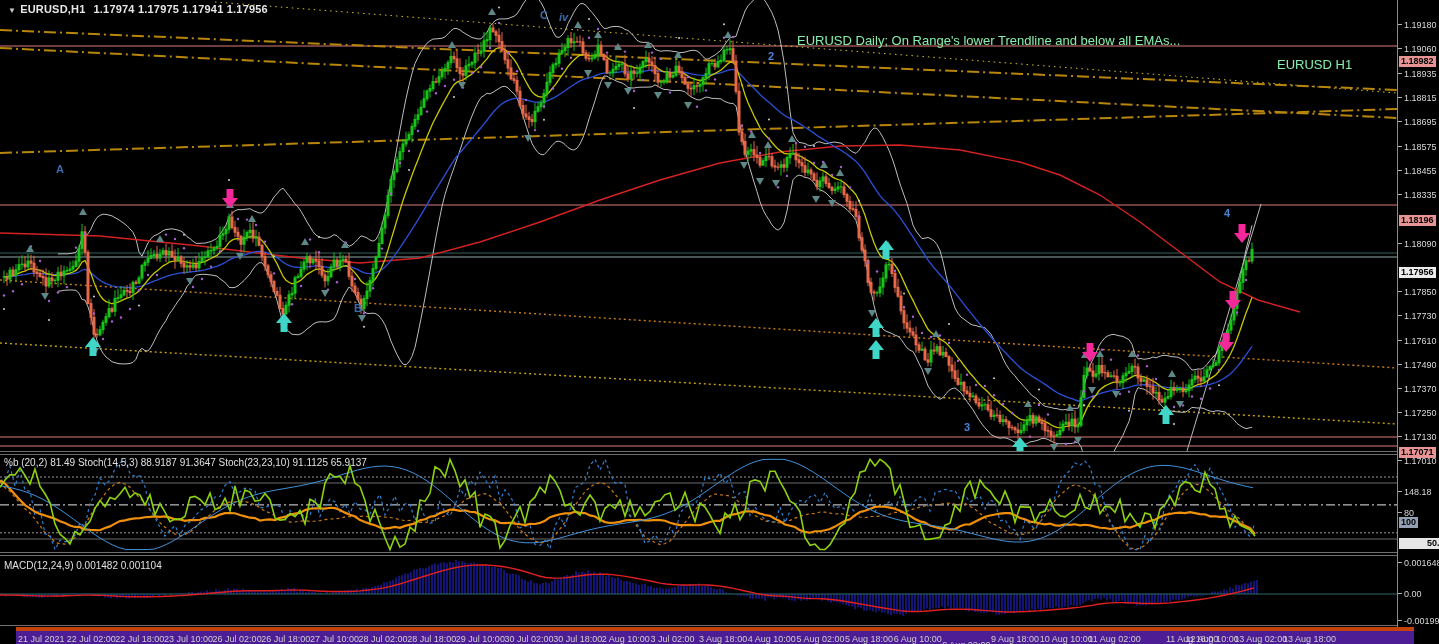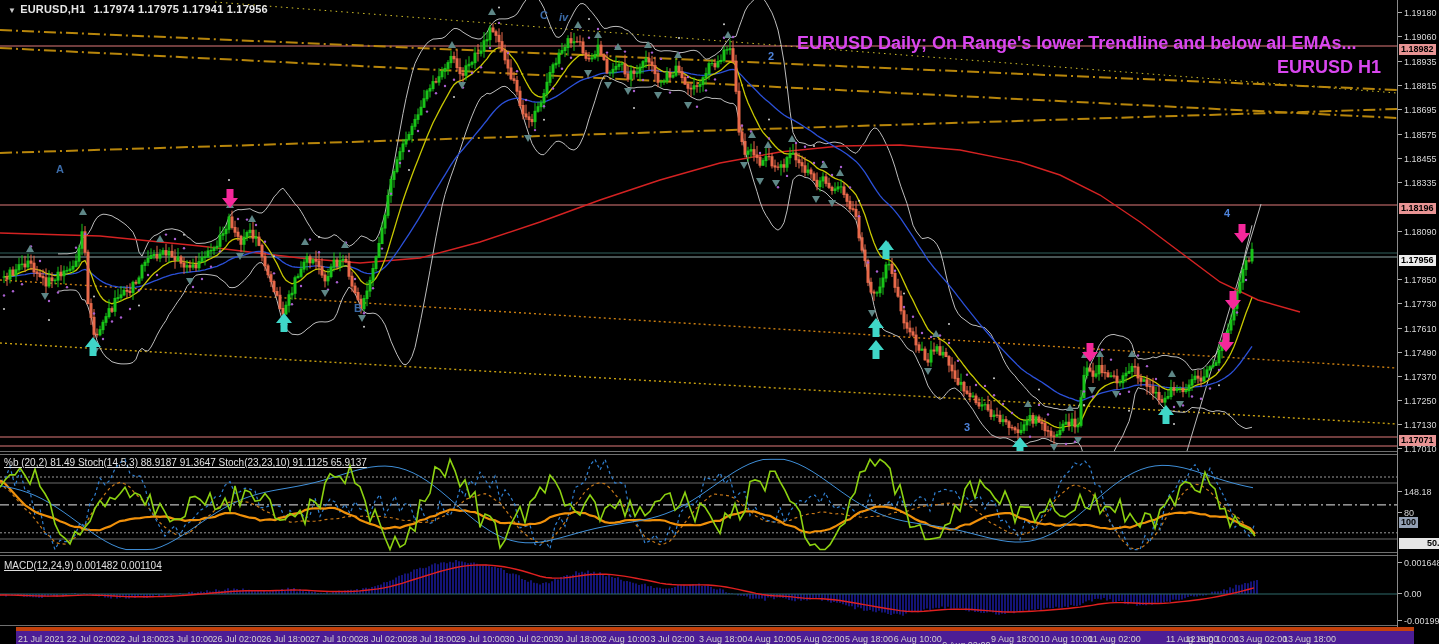--- a/index.html
+++ b/index.html
@@ -5,25 +5,25 @@
   html,body{margin:0;padding:0;background:#111;}
   .root{position:relative;width:1439px;height:644px;background:#000;overflow:hidden;
         font-family:"Liberation Sans",sans-serif;-webkit-font-smoothing:none;}
   svg{position:absolute;left:0;display:block;}
   .sep{position:absolute;left:0;width:1398px;height:1px;background:#6f6f6f;}
   .vsep{position:absolute;top:0;left:1397px;width:1px;height:644px;background:#8a8a8a;}
   .title-line{position:absolute;top:3px;left:8px;color:#e6e6e6;font-size:11px;font-weight:bold;
               letter-spacing:.2px;white-space:nowrap;}
   .title-line .dd{color:#c9c9c9;font-size:8px;margin-right:4px;}
   .title-line .ohlc{font-weight:bold;margin-left:8px;}
-  .annot{position:absolute;font-weight:bold;font-size:18px;color:#d946ef;white-space:nowrap;}
-  .pane-label{position:absolute;left:4px;color:#e0e0e0;font-size:10px;white-space:nowrap;text-decoration:underline;}
+  .annot{position:absolute;font-weight:normal;font-size:13px;color:#86efac;white-space:nowrap;}
+  .pane-label{position:absolute;left:4px;color:#e0e0e0;font-size:10px;white-space:nowrap;}
   .wave{position:absolute;font-weight:bold;font-size:11px;}
   .axis{position:absolute;left:1398px;width:41px;background:#000;}
-  .axis-main{top:4px;height:451px;text-align:right;}
+  .axis-main{top:16px;height:451px;text-align:right;}
   .axis-stoch{top:453px;height:100px;margin-top:36px;}
   .axis-macd{top:556px;height:70px;}
   .ptick{position:absolute;left:0;height:10px;color:#d9d9d9;font-size:9px;white-space:nowrap;}
   .ptick i{position:absolute;left:0;top:4px;width:4px;height:1px;background:#b0b0b0;}
   .ptick span{position:absolute;left:6px;top:0;}
   .ptag{position:absolute;left:1px;color:#000;font-size:9px;font-weight:bold;
         padding:0 2px;line-height:11px;white-space:nowrap;}
   .time-axis{position:absolute;top:627px;left:16px;width:1398px;height:17px;background:#4c1d95;
              border-top:4px solid #c2410c;}
   .tlabel{position:absolute;top:3px;color:#cfcfcf;font-size:9px;white-space:nowrap;}

